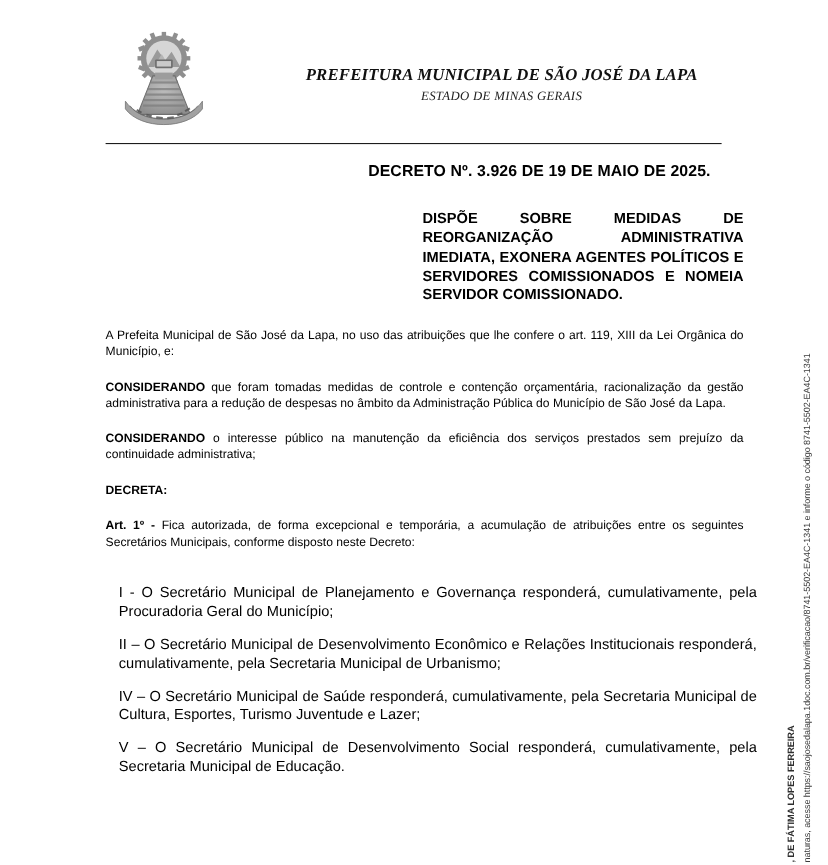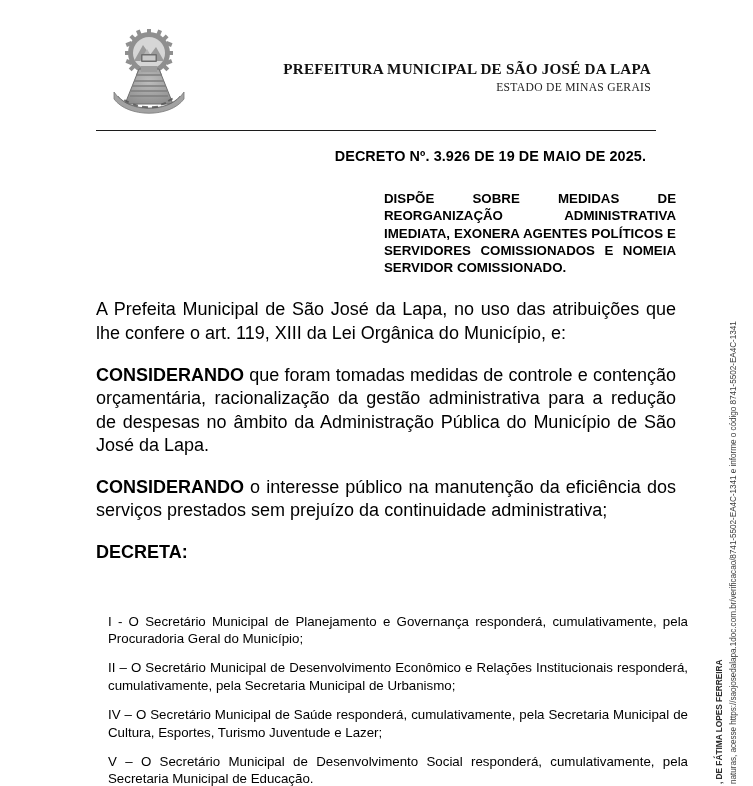--- a/index.html
+++ b/index.html
@@ -29,24 +29,25 @@
   }
   .emblem {
     position: absolute;
     left: 14px;
     top: 2px;
     width: 78px;
     height: 88px;
   }
   .header-titles {
     position: absolute;
-    left: 125px;
+    left: 145px;
     top: 34px;
     width: 430px;
-    text-align: right;
+    text-align: center;
+    font-style: italic;
   }
   .org-title {
     font-family: "Liberation Serif", serif;
     font-weight: bold;
     font-size: 15.2px;
     letter-spacing: 0.2px;
     color: #111;
     white-space: nowrap;
   }
   .org-subtitle {
@@ -86,21 +87,21 @@
     margin-left: 288px;
     width: 292px;
     font-weight: bold;
     font-size: 13.3px;
     line-height: 1.30;
     text-align: justify;
     text-align-last: left;
   }
   p.body-par {
     margin: 0;
-    font-size: 18px;
+    font-size: 11px;
     line-height: 1.31;
     text-align: justify;
     text-align-last: left;
     width: 580px;
   }
   .gap-lg { height: 22px; }
   .gap-md { height: 18px; }
   .b { font-weight: bold; }
 
   .list-par {
@@ -239,20 +240,21 @@
     <div class="gap-md"></div>
 
     <p class="body-par"><span class="b">CONSIDERANDO</span><span> o interesse público na manutenção da eficiência dos serviços prestados sem prejuízo da continuidade administrativa;</span></p>
 
     <div class="gap-md"></div>
 
     <p class="body-par b">DECRETA:</p>
 
     <div class="gap-md"></div>
 
+    <p class="body-par"><span class="b">Art. 1º -</span><span> Fica autorizada, de forma excepcional e temporária, a acumulação de atribuições entre os seguintes Secretários Municipais, conforme disposto neste Decreto:</span></p>
 
     <div class="gap-md"></div>
 
     <p class="list-par">I - O Secretário Municipal de Planejamento e Governança responderá, cumulativamente, pela Procuradoria Geral do Município;</p>
     <p class="list-par">II – O Secretário Municipal de Desenvolvimento Econômico e Relações Institucionais responderá, cumulativamente, pela Secretaria Municipal de Urbanismo;</p>
     <p class="list-par">IV – O Secretário Municipal de Saúde responderá, cumulativamente, pela Secretaria Municipal de Cultura, Esportes, Turismo Juventude e Lazer;</p>
     <p class="list-par">V – O Secretário Municipal de Desenvolvimento Social responderá, cumulativamente, pela Secretaria Municipal de Educação.</p>
   </div>
 
   <div class="margin-text">

